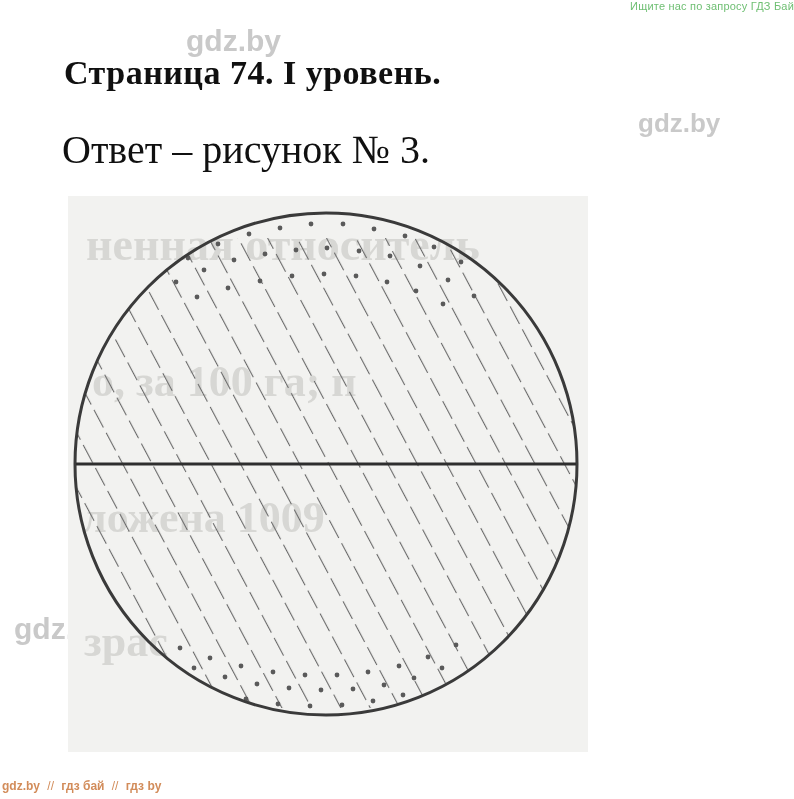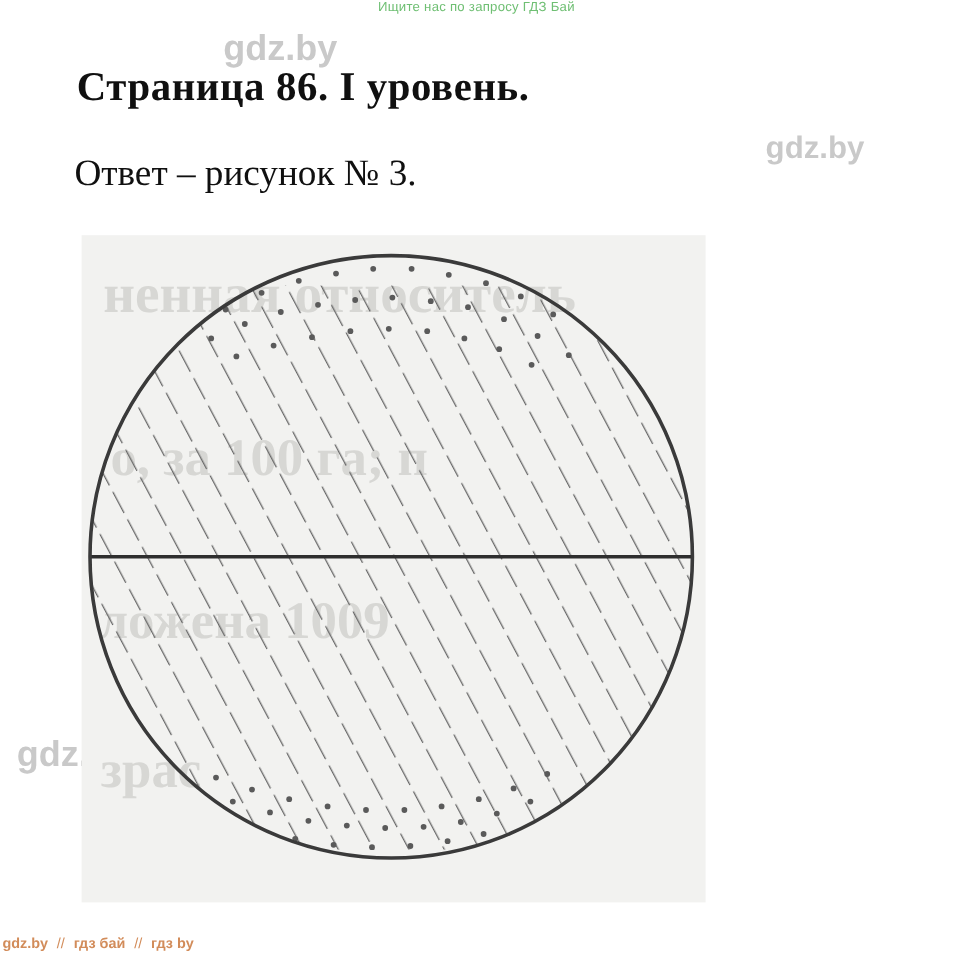--- a/index.html
+++ b/index.html
@@ -16,21 +16,21 @@
   }
   .page {
     position: absolute;
     inset: 0;
   }
   .top-banner {
     position: absolute;
     top: 0px;
     left: 0;
     width: 100%;
-    text-align: center;
+    text-align: right;
     font-family: "Liberation Sans", sans-serif;
     font-size: 11px;
     color: #6fbf73;
     letter-spacing: 0.2px;
   }
   .wm {
     position: absolute;
     font-family: "Liberation Sans", sans-serif;
     color: #c9c9c9;
     font-weight: bold;
@@ -49,21 +49,21 @@
     font-size: 34px;
     font-weight: bold;
     color: #101010;
     font-family: "Liberation Serif", serif;
     letter-spacing: 0.5px;
   }
   .subtitle {
     position: absolute;
     top: 126px;
     left: 62px;
-    font-size: 31px;
+    font-size: 40px;
     color: #101010;
     font-family: "Liberation Serif", serif;
   }
 
   .figure-box {
     position: absolute;
     left: 68px;
     top: 196px;
     width: 520px;
     height: 556px;
@@ -108,21 +108,21 @@
 
 <div class="page">
 
   <div class="top-banner">Ищите нас по запросу ГДЗ Бай</div>
 
   <div class="wm wm-1">gdz.by</div>
   <div class="wm wm-2">gdz.by</div>
   <div class="wm wm-3">gdz.by</div>
   <div class="wm wm-4">gdz.by</div>
 
-  <div class="title">Страница 86. I уровень.</div>
+  <div class="title">Страница 74. I уровень.</div>
   <div class="subtitle">Ответ – рисунок № 3.</div>
 
   <div class="figure-box">
     <div class="ghost-text ghost-1">ненная относитель</div>
     <div class="ghost-text ghost-2">о, за 100 га; п</div>
     <div class="ghost-text ghost-3">ложена 1009</div>
     <div class="ghost-text ghost-4">зрас</div>
 
     <svg class="figure-svg" width="520" height="556" viewBox="0 0 520 556">
       <defs>

